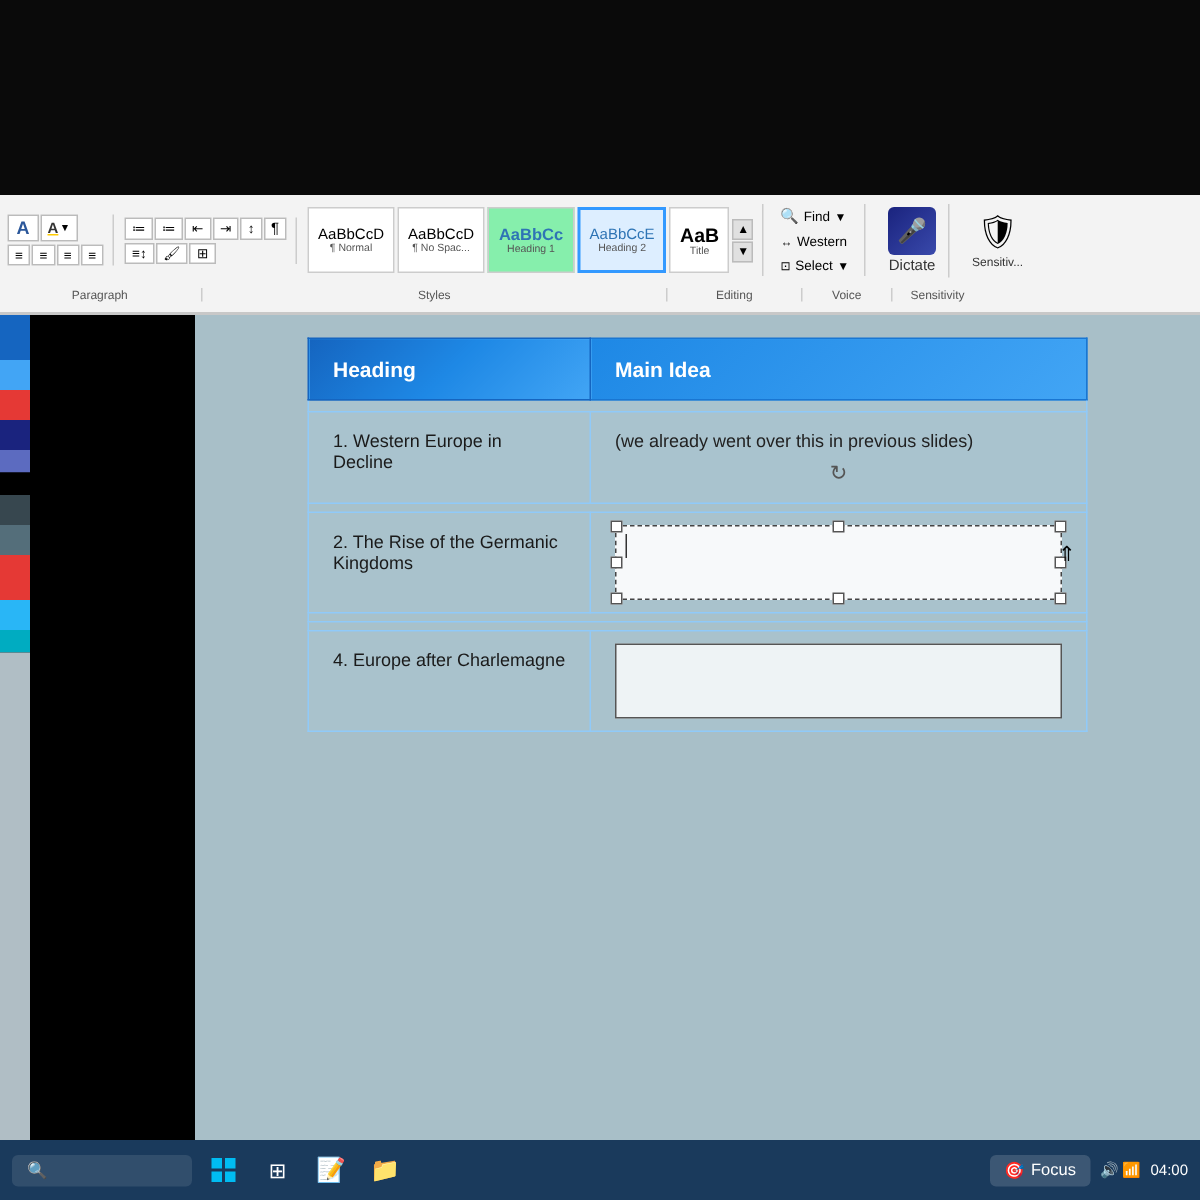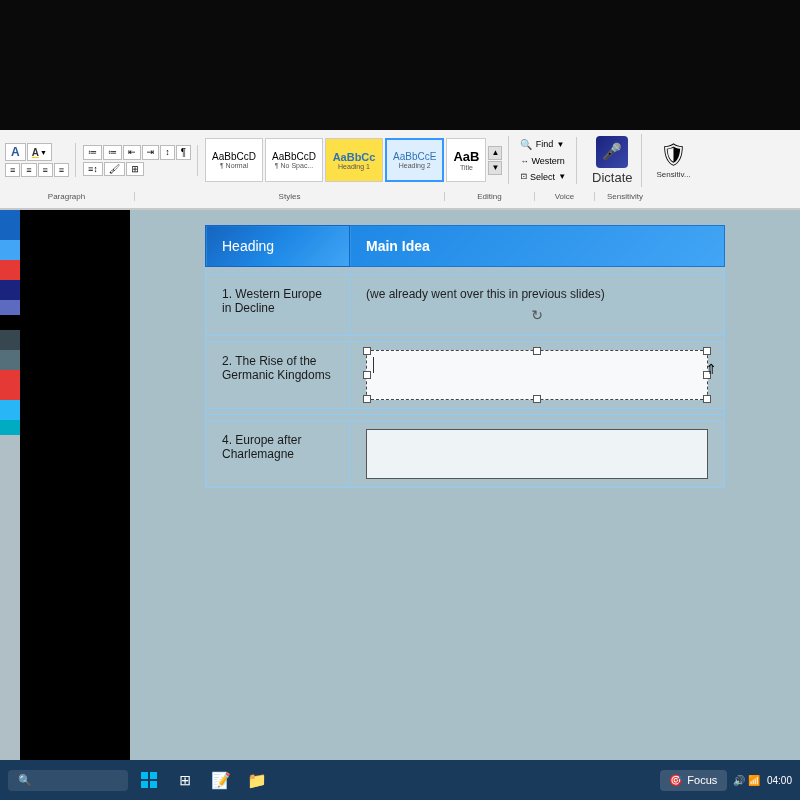--- a/index.html
+++ b/index.html
@@ -58,21 +58,21 @@
       <div style="padding:2px 6px;background:white;border:1px solid #ccc;cursor:pointer;text-align:center;min-width:58px;height:44px;display:flex;flex-direction:column;justify-content:center;">
         <div style="font-size:10px;">AaBbCcD</div>
         <div style="font-size:7px;color:#555;">¶ Normal</div>
       </div>
 
       <div style="padding:2px 6px;background:white;border:1px solid #ccc;cursor:pointer;text-align:center;min-width:58px;height:44px;display:flex;flex-direction:column;justify-content:center;">
         <div style="font-size:10px;">AaBbCcD</div>
         <div style="font-size:7px;color:#555;">¶ No Spac...</div>
       </div>
 
-      <div style="padding:2px 6px;background:#fde047;border:1px solid #ccc;cursor:pointer;text-align:center;min-width:58px;height:44px;display:flex;flex-direction:column;justify-content:center;">
+      <div style="padding:2px 6px;background:#86efac;border:1px solid #ccc;cursor:pointer;text-align:center;min-width:58px;height:44px;display:flex;flex-direction:column;justify-content:center;">
         <div style="font-size:11px;color:#2e74b5;font-weight:bold;">AaBbCc</div>
         <div style="font-size:7px;color:#555;">Heading 1</div>
       </div>
 
       <div style="padding:2px 6px;background:#ddeeff;border:2px solid #3399ff;cursor:pointer;text-align:center;min-width:58px;height:44px;display:flex;flex-direction:column;justify-content:center;">
         <div style="font-size:10px;color:#2e74b5;">AaBbCcE</div>
         <div style="font-size:7px;color:#555;">Heading 2</div>
       </div>
 
       <div style="padding:2px 6px;background:white;border:1px solid #ccc;cursor:pointer;text-align:center;min-width:40px;height:44px;display:flex;flex-direction:column;justify-content:center;">
@@ -98,21 +98,21 @@
       </div>
       <div style="display:flex;align-items:center;gap:3px;font-size:9px;padding:2px 4px;cursor:pointer;">
         <span style="font-size:8px;">⊡</span>
         <span>Select</span>
         <span style="font-size:8px;">▼</span>
       </div>
     </div>
 
     <div style="display:flex;flex-direction:column;align-items:center;gap:2px;padding:2px 8px;cursor:pointer;border-right:1px solid #ccc;margin-right:4px;">
       <div style="width:32px;height:32px;background:linear-gradient(135deg,#1a237e,#3949ab);border-radius:4px;display:flex;align-items:center;justify-content:center;color:white;font-size:16px;">🎤</div>
-      <div style="font-size:13px;color:#333;">Dictate</div>
+      <div style="font-size:10px;color:#333;">Dictate</div>
     </div>
 
     <div style="display:flex;flex-direction:column;align-items:center;gap:2px;padding:2px 8px;cursor:pointer;">
       <div style="font-size:22px;">🛡</div>
       <div style="font-size:8px;color:#333;">Sensitiv...</div>
     </div>
 
   </div>
 
   <div style="display:flex;align-items:center;padding:0 5px;height:22px;font-size:8px;color:#555;gap:0;">
@@ -140,21 +140,21 @@
     <div style="flex:1;background:#b0bec5;"></div>
   </div>
 </div>
 
 <div style="position:absolute;top:210px;left:130px;right:0;bottom:40px;background:#a8bfc8;padding:15px;overflow:hidden;">
 
   <table style="width:520px;border-collapse:collapse;margin:0 auto;">
 
     <tbody>
         <tr>
-      <td style="background:linear-gradient(135deg,#1565c0 0%,#1e88e5 50%,#42a5f5 100%);color:white;font-weight:normal;font-size:14px;padding:12px 16px;border:1px solid #1565c0;width:144px;">Heading</td>
+      <td style="background:linear-gradient(135deg,#1565c0 0%,#1e88e5 50%,#42a5f5 100%);color:white;font-weight:bold;font-size:14px;padding:12px 16px;border:1px solid #1565c0;width:188px;">Heading</td>
       <td style="background:linear-gradient(135deg,#1e88e5 0%,#42a5f5 100%);color:white;font-weight:bold;font-size:14px;padding:12px 16px;border:1px solid #1976d2;">Main Idea</td>
     </tr>
 
     <tr>
       <td colspan="2" style="height:8px;background:rgba(173,216,230,0.2);border:1px solid #90caf9;"></td>
     </tr>
 
     <tr>
       <td style="padding:12px 16px;border:1px solid #90caf9;vertical-align:top;font-size:12px;background:rgba(173,216,230,0.2);color:#1a1a1a;">1. Western Europe in Decline</td>
       <td style="padding:12px 16px;border:1px solid #90caf9;vertical-align:top;font-size:12px;background:rgba(173,216,230,0.2);color:#222;">

